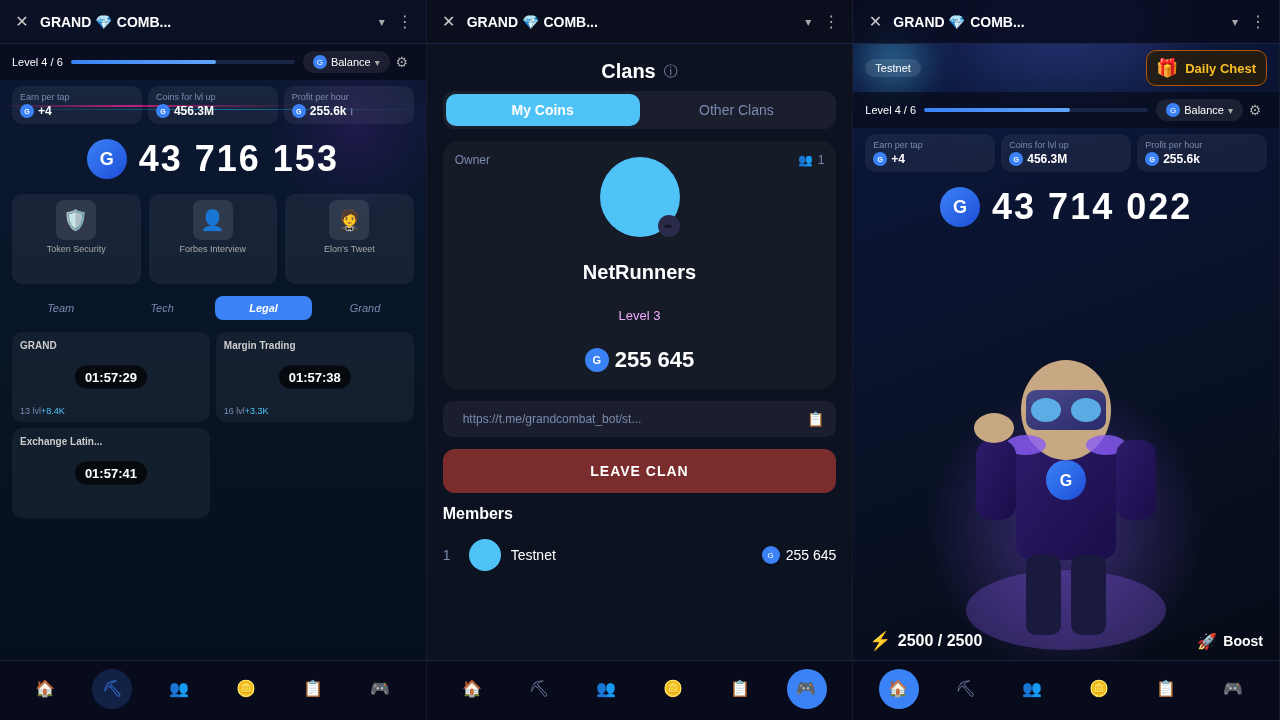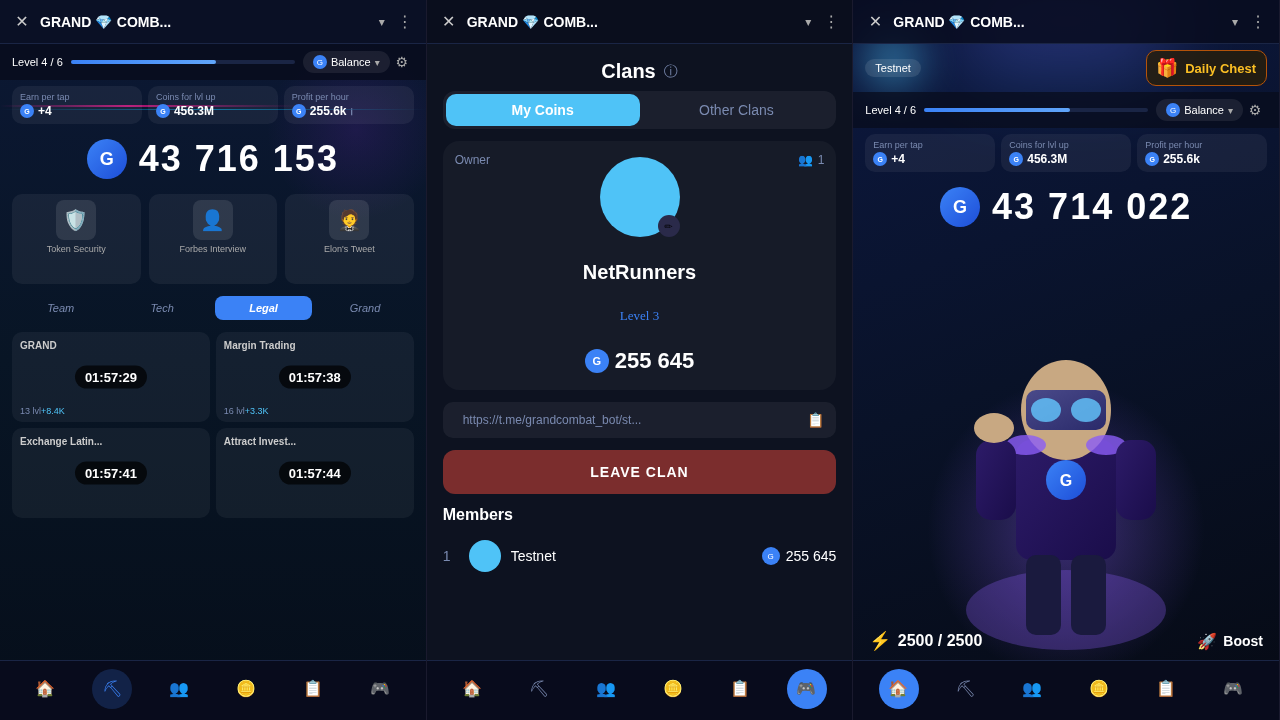--- a/index.html
+++ b/index.html
@@ -483,23 +483,22 @@
       font-size: 10px;
     }
 
     .clan-name {
       color: #fff;
       font-size: 20px;
       font-weight: 700;
     }
 
     .clan-level {
-      color: #3b82f6;
+      color: #f0abfc;
       font-size: 13px;
-      font-family: Liberation Serif, serif;
     }
 
     .clan-coins {
       display: flex;
       align-items: center;
       gap: 6px;
       color: #fff;
       font-size: 22px;
       font-weight: 700;
     }
@@ -914,24 +913,20 @@
       <span class="upgrade-card-title">Margin Trading</span>
       <div class="upgrade-timer">01:57:38</div>
       <div class="upgrade-card-info">
         <span class="upgrade-lvl">16 lvl</span>
         <span class="upgrade-profit">+3.3K</span>
       </div>
     </div>
     <div class="upgrade-card">
       <span class="upgrade-card-title">Exchange Latin...</span>
       <div class="upgrade-timer">01:57:41</div>
-    </div>
-    <div class="upgrade-card">
-      <span class="upgrade-card-title">Attract Invest...</span>
-      <div class="upgrade-timer">01:57:44</div>
     </div>
   </div>
 
   <div class="bottom-nav">
     <div class="nav-btn">🏠</div>
     <div class="nav-btn active">⛏</div>
     <div class="nav-btn">👥</div>
     <div class="nav-btn">🪙</div>
     <div class="nav-btn">📋</div>
     <div class="nav-btn">🎮</div>

